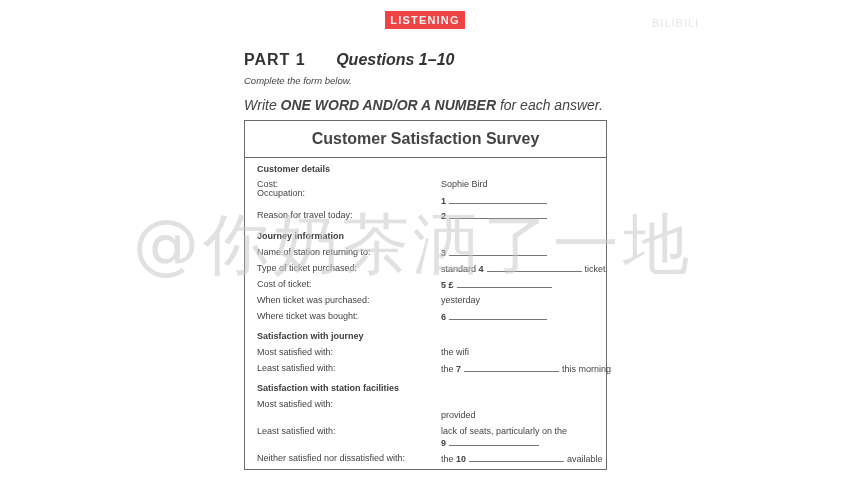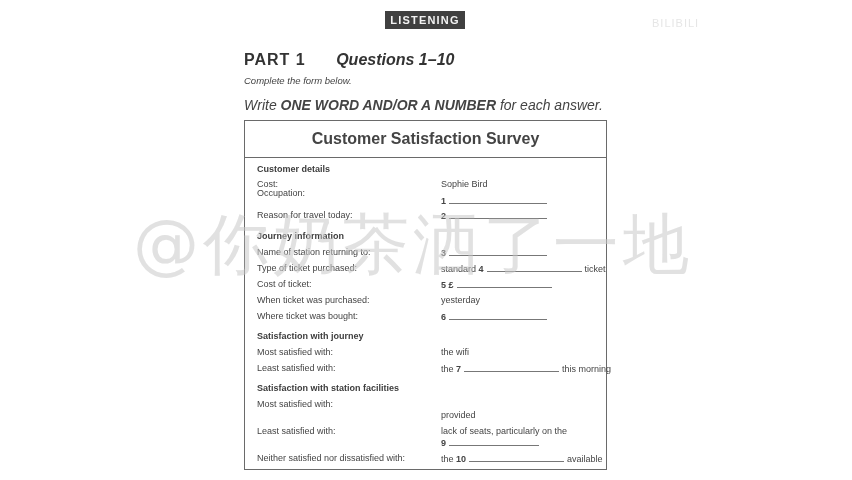--- a/index.html
+++ b/index.html
@@ -2,21 +2,21 @@
 <html><head>
   <meta charset="utf-8">
   <style>
     html, body { margin:0; padding:0; }
     body {
       width:852px; height:480px; background:#ffffff; position:relative; overflow:hidden;
       font-family:"Liberation Sans", sans-serif; color:#3a3a3a;
     }
     .badge {
       position:absolute; left:385px; top:11px; width:80px; height:18px;
-      background:#404040; color:#f2f2f2; font-weight:bold; font-size:11px;
+      background:#ef4444; color:#f2f2f2; font-weight:bold; font-size:11px;
       letter-spacing:1.2px; text-align:center; line-height:18px;
     }
     .brand {
       position:absolute; left:652px; top:17px; font-size:11px; color:#e6e6e6; letter-spacing:1px;
     }
     .part-line { position:absolute; left:244px; top:51px; font-size:16px; color:#333; }
     .part-line .part { font-weight:bold; letter-spacing:1px; }
     .part-line .qs { font-weight:bold; font-style:italic; margin-left:26px; }
     .instr1 { position:absolute; left:244px; top:75px; font-size:9.5px; font-style:italic; color:#444; }
     .instr2 { position:absolute; left:244px; top:97px; font-size:14px; font-style:italic; color:#444; }

